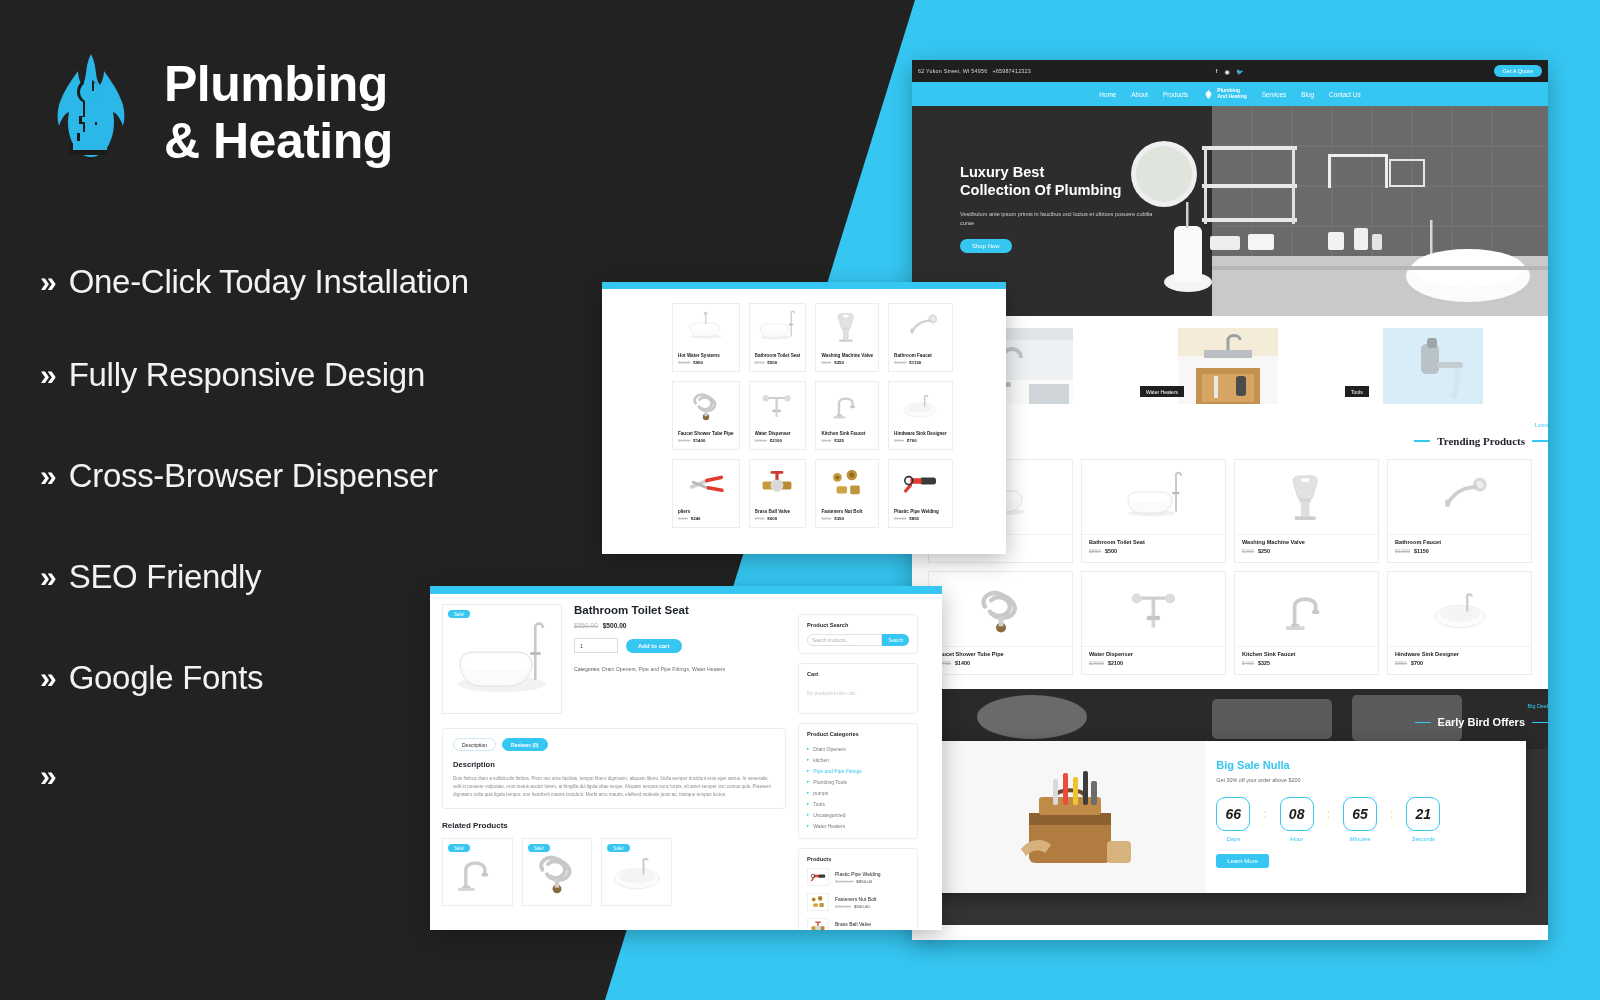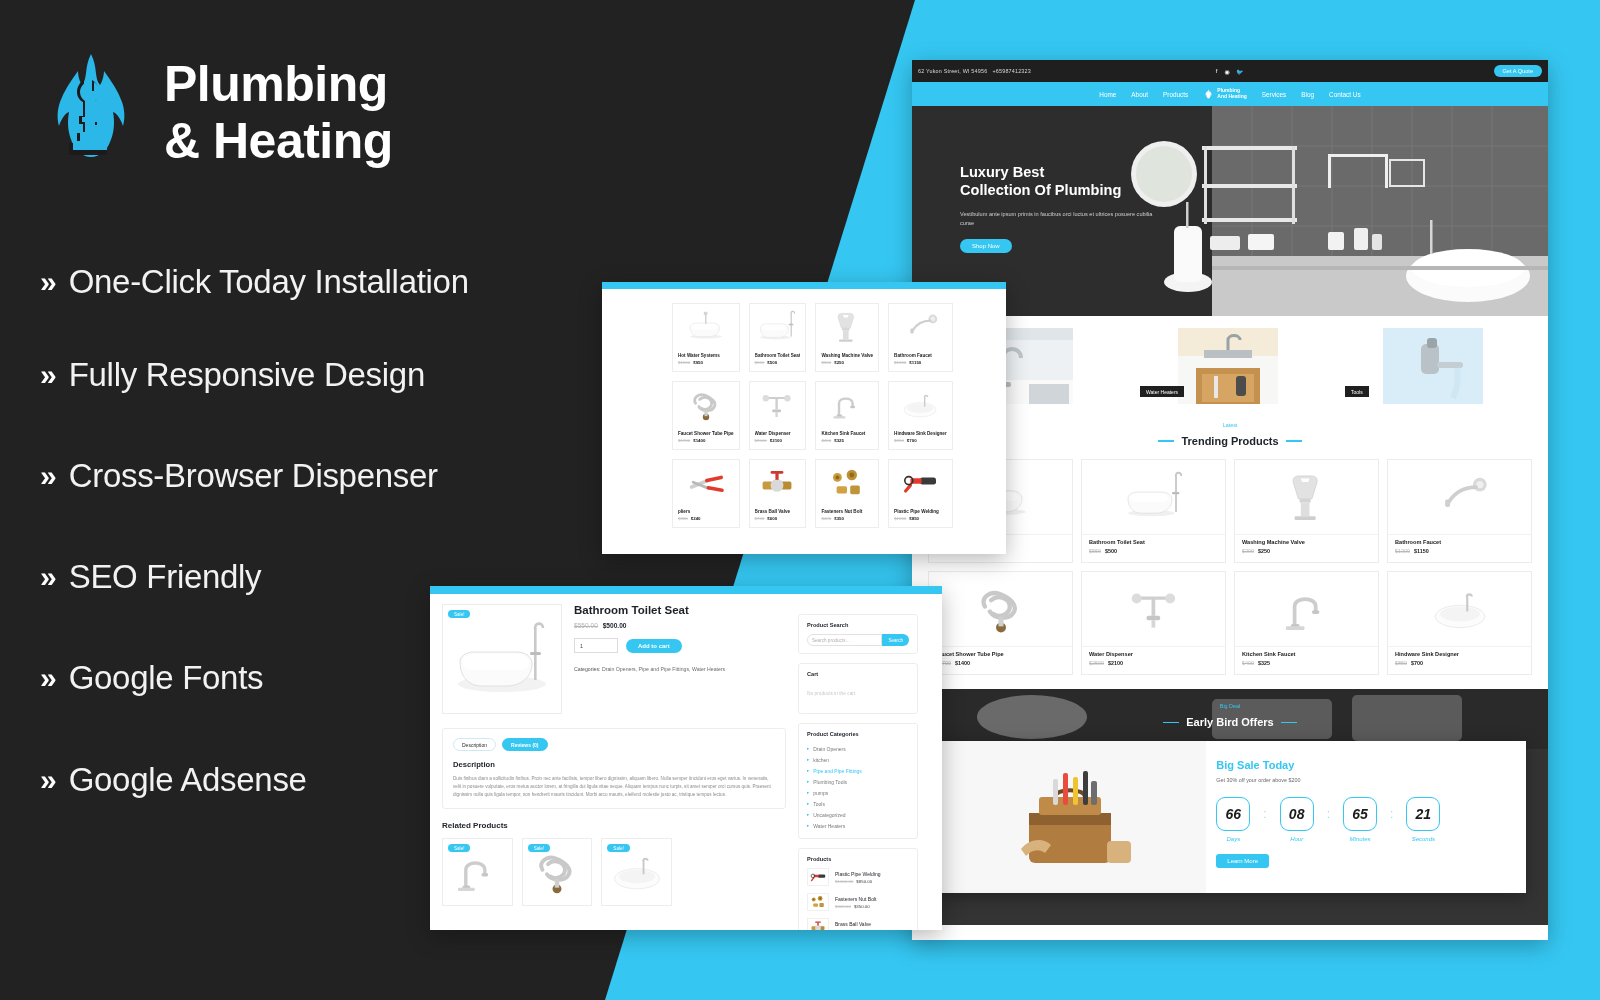--- a/index.html
+++ b/index.html
@@ -65,37 +65,37 @@
   .shop-btn {
     display: inline-block; margin-top: 12px; background: #35c7f2; color: #fff;
     font-size: 6px; padding: 4px 12px; border-radius: 10px;
   }
   .cat-strip { background: #fff; padding: 12px 16px; display: flex; gap: 11px; }
   .cat-tile { flex: 1; height: 76px; position: relative; overflow: hidden; }
   .cat-tag {
     position: absolute; left: 7px; bottom: 7px; background: #1f1f1f; color: #fff;
     font-size: 5px; padding: 2.5px 6px;
   }
-  .sec-head { text-align: center; padding: 6px 0 12px; }
+  .sec-head { text-align: right; padding: 6px 0 12px; font-family: Liberation Serif, serif; }
   .sec-sub { color: #35c7f2; font-size: 5.4px; }
   .sec-title { color: #20242b; font-size: 11px; font-weight: bold; display: inline-flex; align-items: center; gap: 7px; }
   .sec-title::before, .sec-title::after { content: ""; width: 16px; height: 1.6px; background: #35c7f2; }
   .prod-grid { display: grid; grid-template-columns: repeat(4,1fr); gap: 8px; padding: 0 16px 14px; }
   .prod-card { border: 1px solid #ececec; background: #fff; }
   .prod-img { height: 74px; display: flex; align-items: center; justify-content: center; padding: 6px; }
   .prod-meta { padding: 4px 7px 8px; border-top: 1px solid #f2f2f2; }
   .prod-name { font-size: 5.6px; color: #222; font-weight: bold; white-space: nowrap; overflow: hidden; }
   .prod-price { font-size: 5.4px; margin-top: 3px; }
   .prod-price .old { color: #b9b9b9; text-decoration: line-through; margin-right: 4px; }
   .prod-price .new { color: #222; font-weight: bold; }
   .deal {
     height: 236px; position: relative; overflow: hidden;
     background: linear-gradient(180deg,#232323,#3a3a3a 60%,#2b2b2b);
   }
-  .deal-head { text-align: center; padding-top: 14px; position: relative; z-index: 2; }
+  .deal-head { text-align: right; padding-top: 14px; position: relative; z-index: 2; }
   .deal-head .dsub { color: #35c7f2; font-size: 5.4px; }
   .deal-head .dtitle { color: #fff; font-size: 11px; font-weight: bold; display: inline-flex; align-items: center; gap: 7px; }
   .deal-head .dtitle::before, .deal-head .dtitle::after { content: ""; width: 16px; height: 1.6px; background: #35c7f2; }
   .deal-card {
     position: absolute; left: 22px; right: 22px; top: 52px; height: 152px;
     background: #fff; display: flex; z-index: 2; box-shadow: 0 4px 16px rgba(0,0,0,.35);
   }
   .deal-left { width: 46%; position: relative; background: #f7f7f7; display:flex; align-items:center; justify-content:center; }
   .deal-right { flex: 1; padding: 18px 16px 0 10px; }
   .deal-right h4 { color: #35c7f2; font-size: 11px; font-weight: bold; }
@@ -206,21 +206,20 @@
       <div class="feature" style="top: 558px;">
         <span class="chev">»</span>
                  <span class="flabel">SEO Friendly</span>
       </div>
       <div class="feature" style="top: 659px;">
         <span class="chev">»</span>
                  <span class="flabel">Google Fonts</span>
       </div>
       <div class="feature" style="top: 761px;">
         <span class="chev">»</span>
-                 <span class="flabel">Google Adsense</span>
       </div>
     </div>
 </div>
 
 <div class="mock" id="mock-site">
   <div class="site-topbar">
     <div class="addr">
       <span>62 Yukon Street, WI 54956</span>&nbsp;&nbsp;
       <span>+65987412323</span>
     </div>
@@ -518,21 +517,21 @@
           <rect x="58" y="22" width="5" height="26" rx="2" fill="#d9d9d9"></rect>
           <rect x="68" y="16" width="5" height="32" rx="2" fill="#e84c3d"></rect>
           <rect x="78" y="20" width="5" height="28" rx="2" fill="#f0c330"></rect>
           <rect x="88" y="14" width="5" height="34" rx="2" fill="#3d3d3d"></rect>
           <rect x="96" y="24" width="6" height="24" rx="2" fill="#6d6d6d"></rect>
           <path d="M26 92c8-10 22-12 30-4l-6 8c-6-5-14-3-19 3z" fill="#d8b27c"></path>
           <rect x="112" y="84" width="24" height="22" rx="4" fill="#d8b27c"></rect>
         </svg>
       </div>
       <div class="deal-right">
-        <h4>Big Sale Today</h4>
+        <h4>Big Sale Nulla</h4>
         <div class="dsmall">Get 30% off your order above $200</div>
         <div class="count-row" id="countdown">
             <div class="count-box">
               <div class="cbnum">66</div>
                  <div class="cblabel">Days</div>
             </div>
             <div class="count-sep">:</div>
             <div class="count-box">
               <div class="cbnum">08</div>
                  <div class="cblabel">Hour</div>

